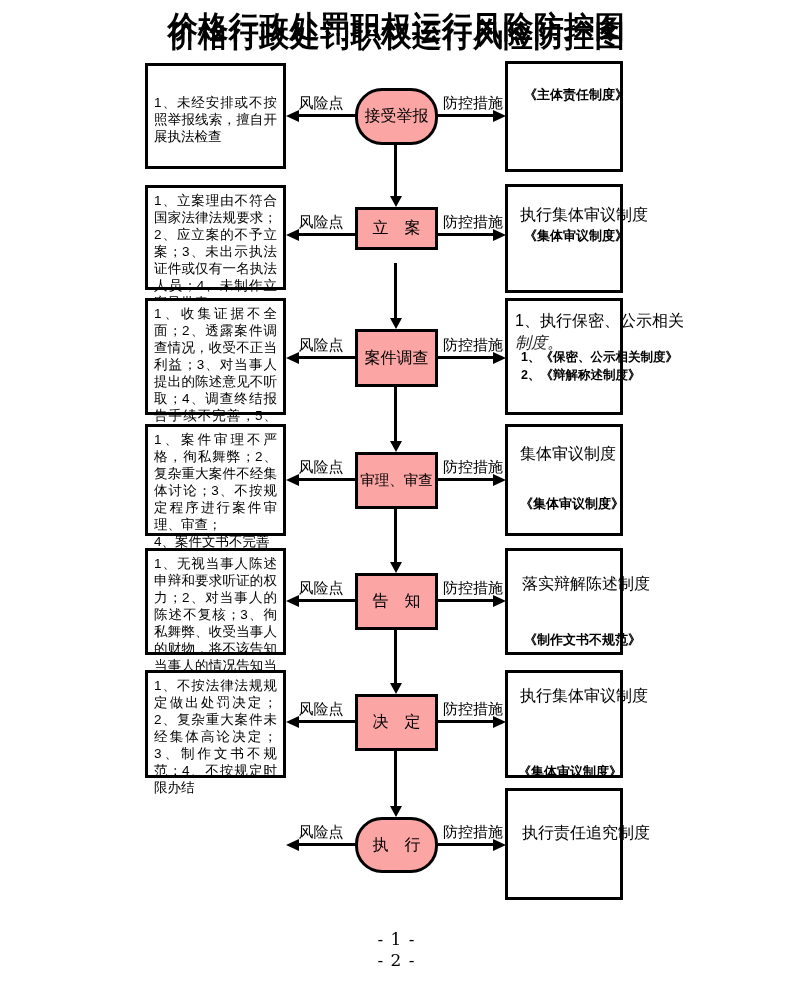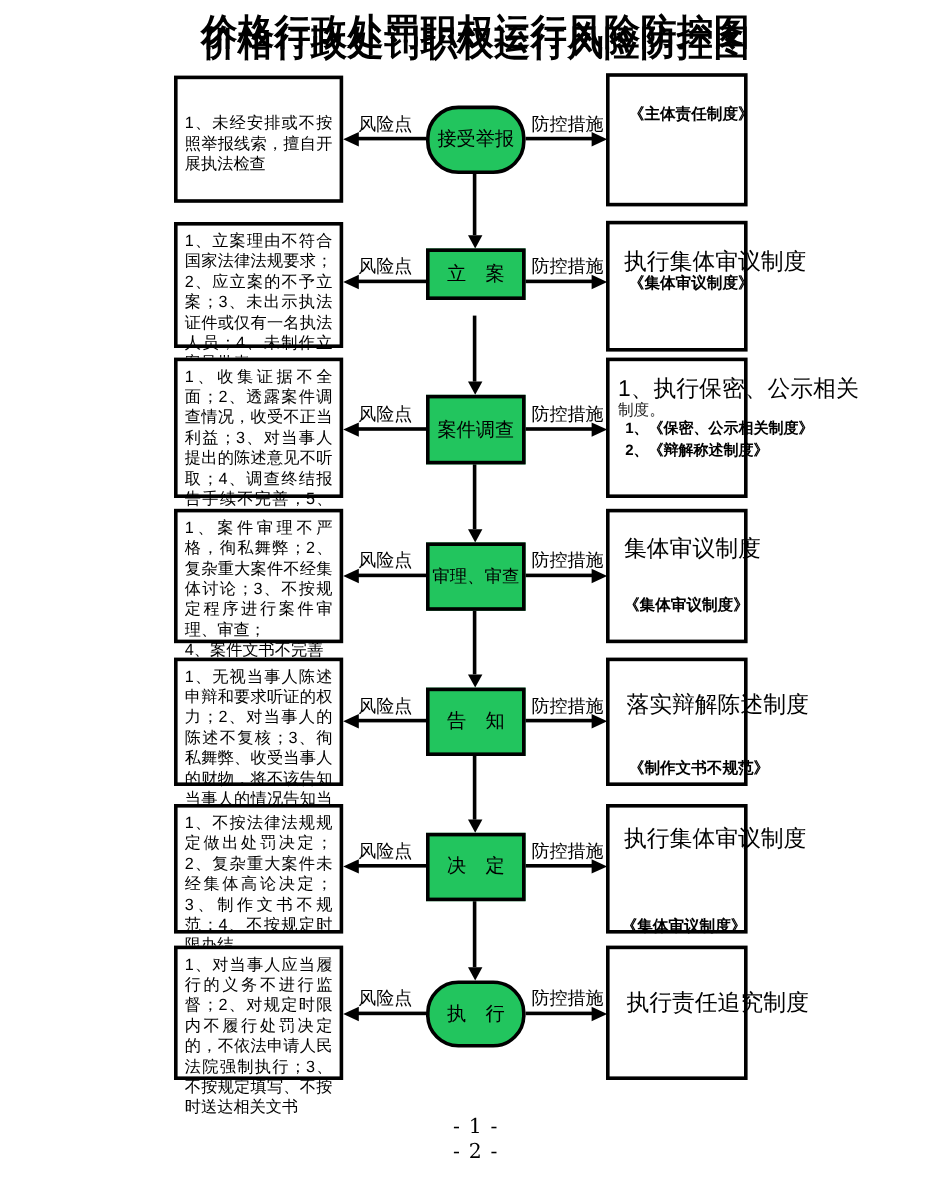--- a/index.html
+++ b/index.html
@@ -16,27 +16,27 @@
   .title.main{top:16px;}
   
   .box{position:absolute;border:3px solid #000;background:#fff;box-sizing:border-box;}
   .risk{
     left:145px;width:141px;font-size:13.5px;line-height:17px;
     text-align:justify;padding:4px 6px;white-space:pre-line;box-sizing:border-box;
   }
   .risk.pad-top{padding-top:28px;}
   .meas{left:505px;width:118px;}
   .meas span{position:absolute;white-space:nowrap;}
-  .m-main{font-size:19px;}
-  .m-small{font-size:13px;color:#222;}
+  .m-main{font-size:16px;}
+  .m-small{font-size:16px;color:#222;font-style:italic;}
   .m-bold{font-weight:bold;font-size:13px;}
   .m-bold.sm{font-size:12.5px;}
   
   .node{
-    position:absolute;left:355px;width:83px;border:3px solid #000;background:#22c55e;
+    position:absolute;left:355px;width:83px;border:3px solid #000;background:#fca5a5;
     display:flex;align-items:center;justify-content:center;
     font-size:16px;box-sizing:border-box;white-space:nowrap;
   }
   .node.five{font-size:14.5px;}
   .oval{border-radius:27px;}
   
   .hline{position:absolute;height:3px;background:#000;}
   .vline{position:absolute;left:394px;width:3px;background:#000;}
   .arr-l{position:absolute;width:0;height:0;border-top:6px solid transparent;border-bottom:6px solid transparent;border-right:13px solid #000;}
   .arr-r{position:absolute;width:0;height:0;border-top:6px solid transparent;border-bottom:6px solid transparent;border-left:13px solid #000;}
@@ -144,21 +144,20 @@
   </div>
   <div class="lbl risk-lbl" style="top:700px;">风险点</div>
   <div class="lbl meas-lbl" style="top:700px;">防控措施</div>
   <div class="hline" style="top:720px;left:296px;width:59px;"></div>
   <div class="arr-l" style="top:716px;left:286px;"></div>
   <div class="hline" style="top:720px;left:438px;width:57px;"></div>
   <div class="arr-r" style="top:716px;left:493px;"></div>
   <div class="vline" style="top:751px;height:55px;"></div>
   <div class="arr-d" style="top:806px;left:390px;"></div>
 
-  <div class="box risk" style="top:788px;height:112px;">1、对当事人应当履行的义务不进行监督；2、对规定时限内不履行处罚决定的，不依法申请人民法院强制执行；3、不按规定填写、不按时送达相关文书</div>
   <div class="node oval" style="top:817px;height:56px;">执　行</div>
   <div class="box meas" style="top:788px;height:112px;">
     <span class="m-main" style="top:32px;left:14px;">执行责任追究制度</span>
   </div>
   <div class="lbl risk-lbl" style="top:823px;">风险点</div>
   <div class="lbl meas-lbl" style="top:823px;">防控措施</div>
   <div class="hline" style="top:843px;left:296px;width:59px;"></div>
   <div class="arr-l" style="top:839px;left:286px;"></div>
   <div class="hline" style="top:843px;left:438px;width:57px;"></div>
   <div class="arr-r" style="top:839px;left:493px;"></div>

